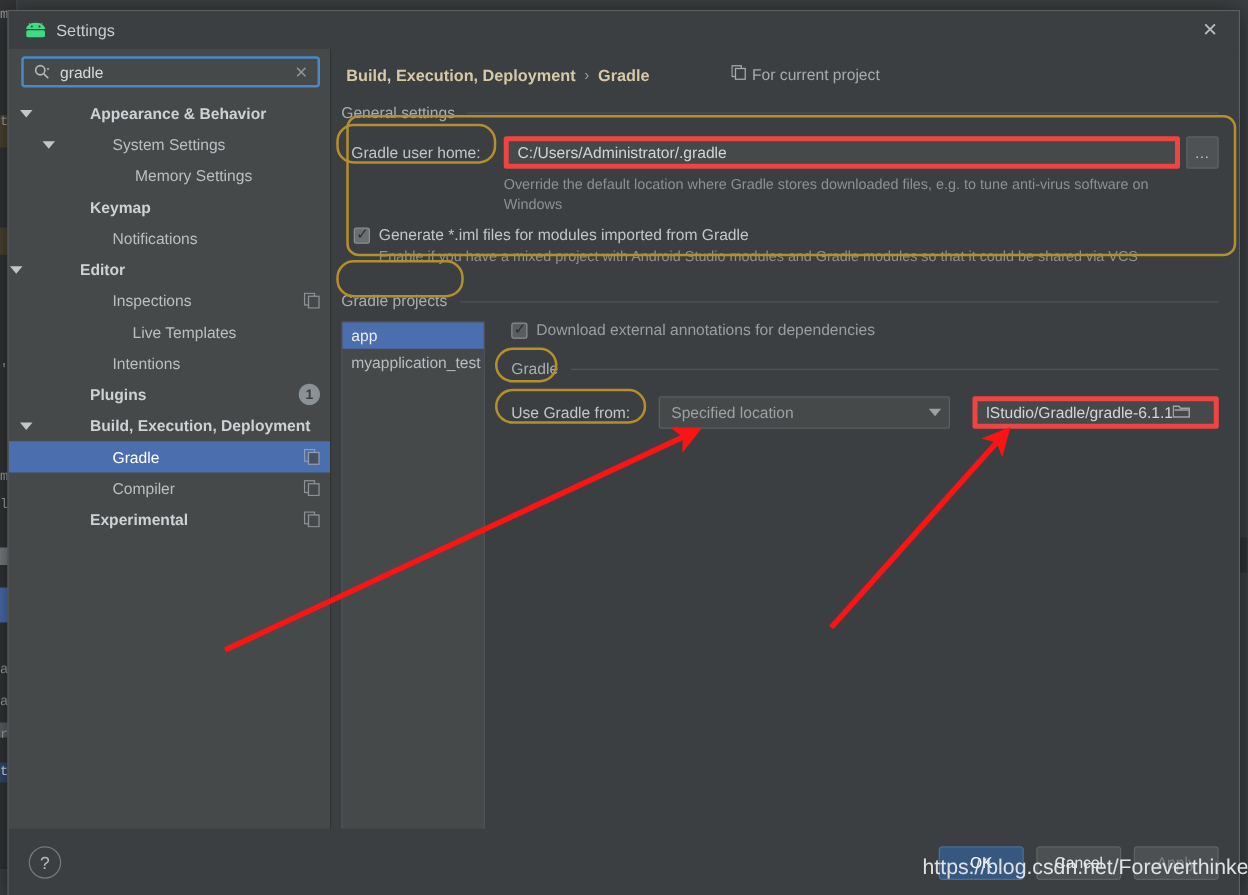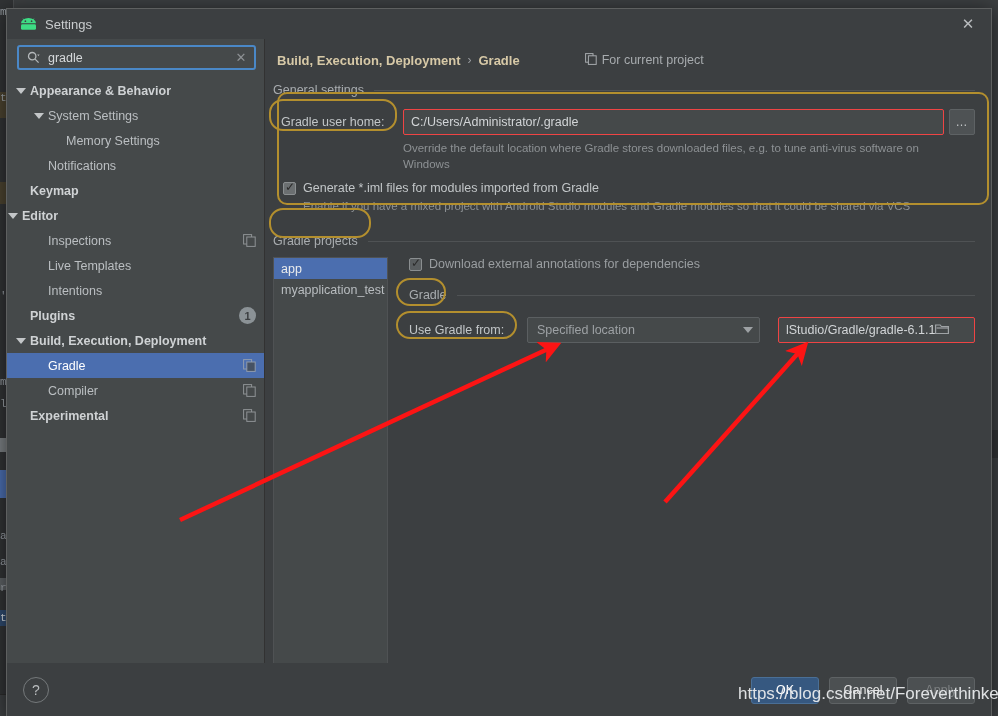--- a/index.html
+++ b/index.html
@@ -54,41 +54,41 @@
   .tree { flex: 1; overflow: hidden; padding-top: 2px; }
   .tnode { position: relative; height: 25px; display: flex; align-items: center; cursor: pointer;
       font-size: 12.5px; color: #bbbfc2; padding-right: 8px; }
   .tnode.sel { background: #4b6eaf; color: #ffffff; }
   .tnode.bold { font-weight: bold; color: #cfd2d4; }
   .tnode .arrow { width: 11px; height: 11px; flex: 0 0 11px; margin-right: 4px; position: relative; }
   .tnode .arrow::after { content: ""; position: absolute; left: 1px; top: 3px;
       border-left: 5px solid transparent; border-right: 5px solid transparent;
       border-top: 6px solid #c3c6c8; }
   .tnode .arrow.none::after { display: none; }
-  .tlabel { white-space: nowrap; }
+  .tlabel { white-space: nowrap; margin-left: 42px; }
   .tnode .copyico { margin-left: auto; width: 13px; height: 13px; opacity: .75; }
   .badge1 { margin-left: auto; width: 17px; height: 17px; border-radius: 50%; background: #8b9296;
       color: #3c3f41; font-size: 11px; font-weight: bold; display: flex; align-items: center;
       justify-content: center; }
 
   
   .content { flex: 1; background: #3c3f41; position: relative; overflow: hidden; }
   .crumbs { display: flex; align-items: center; padding: 12px 0 0 12px; gap: 7px; }
   .crumb { font-size: 13px; font-weight: bold; color: #d7c9a7; }
   .crumb.sep { color: #9a9da0; font-weight: normal; font-size: 12px; }
   .forproj { display: flex; align-items: center; gap: 5px; margin-left: 58px; }
   .forproj .lbl { font-size: 12.5px; color: #a7abae; }
 
   .sectitle { display: flex; align-items: center; gap: 10px; margin: 14px 0 0 8px; padding-right: 16px; }
   .sectitle .st-txt { font-size: 12.5px; color: #a9adb0; white-space: nowrap; }
   .sectitle .st-line { flex: 1; height: 1px; background: #4f5254; }
 
   .row { display: flex; align-items: center; padding: 0 16px 0 8px; margin-left: 8px; }
   .fieldlabel { font-size: 12.5px; color: #c2c6c8; white-space: nowrap; }
-  .textfield { height: 26px; background: #45494a; border: 1px solid #ef4444; border-radius: 2px;
+  .textfield { height: 26px; background: #45494a; border: 4px solid #ef4444; border-radius: 2px;
       display: flex; align-items: center; padding: 0 7px; font-size: 12.5px; color: #d2d5d7; }
   .browsebtn { width: 26px; height: 26px; margin-left: 5px; background: #4e5254; border: 1px solid #5e6264;
       border-radius: 2px; color: #c3c6c8; font-size: 12px; display: flex; align-items: center;
       justify-content: center; cursor: pointer; letter-spacing: 1px; }
   .hint { font-size: 11.5px; color: #8d9194; line-height: 16px; }
 
   .chk { width: 13px; height: 13px; flex: 0 0 13px; border: 1px solid #8a8e90; border-radius: 2px;
       background: #6b6f71; position: relative; cursor: pointer; }
   .chk::after { content: "✓"; position: absolute; left: 1px; top: -3px; font-size: 12px; color: #2b2b2b; }
   .chk.dim { background: #595d5f; }
@@ -205,41 +205,41 @@
               <span class="tlabel">Appearance &amp; Behavior</span>
             </div>
             <div class="tnode" style="padding-left: 26px;">
               <span class="arrow"></span>
               <span class="tlabel">System Settings</span>
             </div>
             <div class="tnode" style="padding-left: 44px;">
               <span class="arrow none"></span>
               <span class="tlabel">Memory Settings</span>
             </div>
+            <div class="tnode bold" style="padding-left: 8px;">
+              <span class="arrow none"></span>
+              <span class="tlabel">Keymap</span>
+            </div>
             <div class="tnode" style="padding-left: 26px;">
               <span class="arrow none"></span>
               <span class="tlabel">Notifications</span>
-            </div>
-            <div class="tnode bold" style="padding-left: 8px;">
-              <span class="arrow none"></span>
-              <span class="tlabel">Keymap</span>
             </div>
             <div class="tnode bold" style="">
               <span class="arrow"></span>
               <span class="tlabel">Editor</span>
             </div>
             <div class="tnode" style="padding-left: 26px;">
               <span class="arrow none"></span>
               <span class="tlabel">Inspections</span>
               <span class="copyico"><svg width="13" height="13" viewBox="0 0 13 13">
                   <rect x="0.6" y="0.6" width="8" height="9.4" fill="none" stroke="#a7abae" stroke-width="1"></rect>
                   <rect x="3.8" y="3" width="8.4" height="9.4" fill="#45494a" stroke="#a7abae" stroke-width="1"></rect>
                 </svg></span>
             </div>
-            <div class="tnode" style="padding-left: 26px;">
+            <div class="tnode" style="padding-left: 26px; gap: 16px;">
               <span class="arrow none"></span>
               <span class="tlabel">Live Templates</span>
             </div>
             <div class="tnode" style="padding-left: 26px;">
               <span class="arrow none"></span>
               <span class="tlabel">Intentions</span>
             </div>
             <div class="tnode bold" style="padding-left: 8px;">
               <span class="arrow none"></span>
               <span class="tlabel">Plugins</span>

